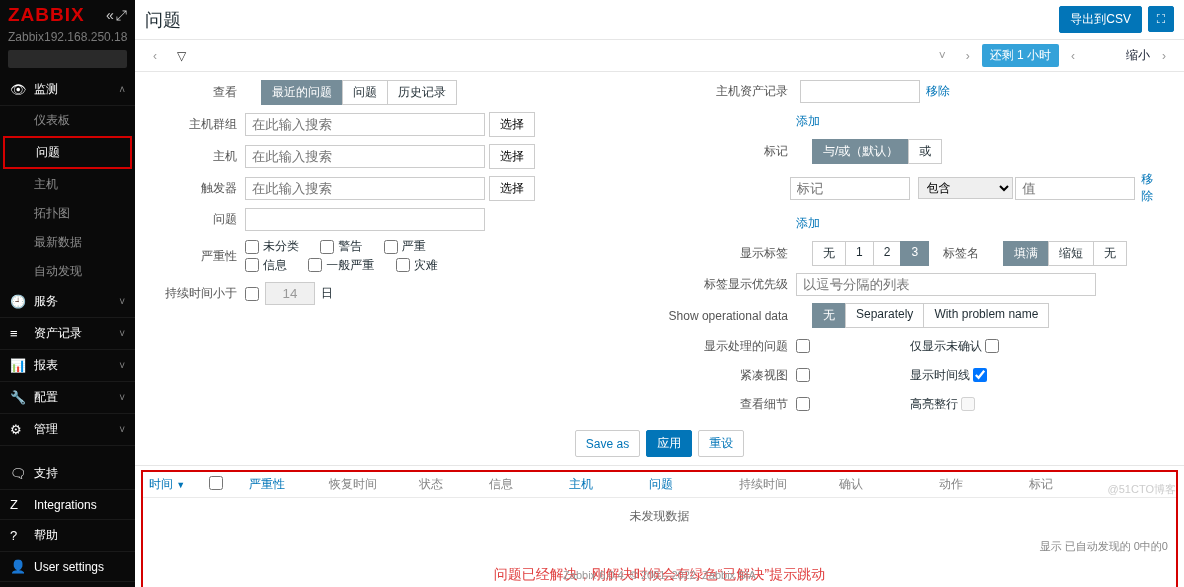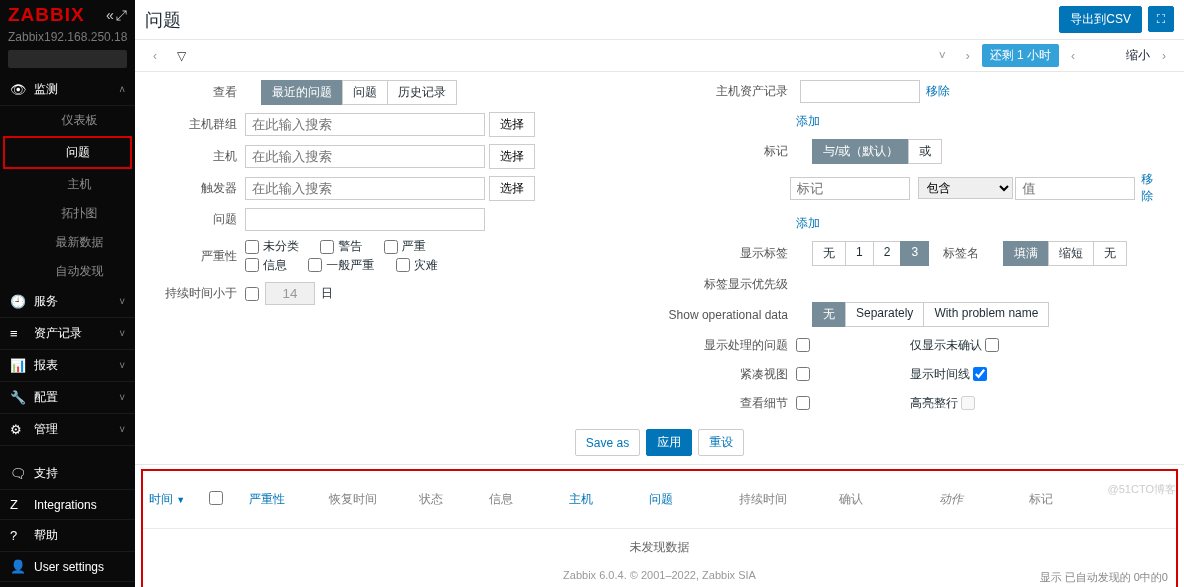--- a/index.html
+++ b/index.html
@@ -10,21 +10,21 @@
 .logo{color:#d40000;font-weight:bold;font-size:19px;letter-spacing:1px;}
 .collapse{color:#ccc;margin-left:auto;font-size:14px;display:flex;gap:2px;}
 .server{padding:0 8px 6px;font-size:12px;color:#7a7a7a;}
 .search{margin:0 8px 6px;display:flex;align-items:center;background:#2a2a2a;border-radius:2px;padding:2px 6px;}
 .search input{background:none;border:none;outline:none;color:#ccc;flex:1;font-size:11px;}
 .search .icn{color:#888;}
 .nav{flex:1;overflow-y:auto;}
 .nav-sec{display:flex;align-items:center;padding:7px 10px;color:#fff;cursor:pointer;border-bottom:1px solid #1a1a1a;}
 .nav-sec .icn{width:16px;font-size:13px;margin-right:8px;}
 .nav-sec .chev{margin-left:auto;font-size:10px;color:#888;}
-.nav-sub{display:none;text-align:center;}
+.nav-sub{display:none;}
 .nav-sub.open{display:block;}
 .nav-item{padding:6px 10px 6px 34px;color:#8c8c8c;cursor:pointer;}
 .nav-item.active{color:#fff;border-left:3px solid #d40000;padding-left:31px;}
 .nav-item.highlight{border:2px solid #d40000;margin:1px 3px;}
 .main{flex:1;background:#fff;display:flex;flex-direction:column;overflow:hidden;}
 .header{display:flex;align-items:center;padding:6px 10px;border-bottom:1px solid #e6e6e6;}
 .header h1{font-size:18px;font-weight:normal;}
 .header-right{margin-left:auto;display:flex;gap:6px;}
 .btn{padding:4px 10px;border:1px solid #ccc;background:#fff;border-radius:2px;cursor:pointer;font-size:12px;color:#0275b8;}
 .btn-blue{background:#0275b8;color:#fff;border-color:#0275b8;}
@@ -46,21 +46,21 @@
 .seg span.on{background:#768d99;color:#fff;border-color:#768d99;}
 .input-like{border:1px solid #ccc;padding:3px 6px;width:240px;background:#fff;}
 .input-narrow{width:50px;border:1px solid #ccc;padding:3px 6px;background:#f0f0f0;color:#999;text-align:center;}
 .select-btn{border:1px solid #ccc;padding:3px 10px;margin-left:4px;background:#fff;cursor:pointer;font-size:12px;}
 .chklbl{display:inline-flex;align-items:center;margin-right:18px;}
 .chklbl input{margin-right:4px;}
 .link{color:#0275b8;cursor:pointer;}
 select{border:1px solid #ccc;padding:2px 4px;font-size:12px;}
 .filter-actions{display:flex;justify-content:center;gap:6px;padding:8px 0;}
 .table-wrap{border:2px solid #d40000;margin:4px 6px;}
-.tbl-head{display:flex;padding:20px 6px;border-bottom:1px solid #eaeaea;color:#555;}
+.tbl-head{display:flex;padding:4px 6px;border-bottom:1px solid #eaeaea;color:#555;}
 .th{color:#0275b8;cursor:pointer;}
 .th.gray{color:#848484;cursor:default;}
 .sortdir{font-size:9px;}
 .no-data{text-align:center;padding:10px;color:#666;}
 .tbl-foot{text-align:right;padding:4px 8px;color:#888;font-size:11px;}
 .annot{color:#e04040;text-align:center;padding:8px;font-size:14px;}
 .copyright{text-align:center;color:#999;font-size:11px;padding:4px;position:absolute;bottom:2px;left:135px;right:0;}
 .watermark{position:absolute;right:8px;bottom:90px;color:#ccc;font-size:11px;}
 .icn{display:inline-block;}
 input[type=checkbox]{width:14px;height:14px;}
@@ -276,20 +276,21 @@
             </span>
             <span style="margin-left:14px;color:#555;">标签名</span>
             <span class="seg" style="margin-left:8px;">
               <span class="on">填满</span>
               <span>缩短</span>
               <span>无</span>
             </span>
           </div>
           <div class="frow">
               <span class="flabel wide">标签显示优先级</span>
+              <input class="input-like" style="width: 300px;" placeholder="以逗号分隔的列表">
             </div>
           <div class="frow">
               <span class="flabel wide">Show operational data</span>
             <span class="seg">
               <span class="on">无</span>
               <span>Separately</span>
               <span>With problem name</span>
             </span>
           </div>
           <div class="frow"><span class="flabel wide">显示处理的问题</span><input type="checkbox" style=""><span style="width:100px;"></span><span>仅显示未确认</span>&nbsp;<input type="checkbox" style=""></div>
@@ -309,21 +310,21 @@
         <span class="th" style="width:60px;"><span>时间</span> <span class="sortdir">▼</span></span>
         <span class="th" style="width:40px;"><input type="checkbox" style=""></span>
         <span class="th" style="width:80px;">严重性</span>
         <span class="th gray" style="width:90px;">恢复时间</span>
         <span class="th gray" style="width:70px;">状态</span>
         <span class="th gray" style="width:80px;">信息</span>
         <span class="th" style="width:80px;">主机</span>
         <span class="th" style="width:90px;">问题</span>
         <span class="th gray" style="width:100px;">持续时间</span>
         <span class="th gray" style="width:100px;">确认</span>
-        <span class="th gray" style="width:90px;font-style:italic;">动作</span>
+        <span class="th gray" style="width:90px;">动作</span>
         <span class="th gray" style="width:90px;">标记</span>
       </div>
       <div class="no-data">未发现数据</div>
       <div class="tbl-foot">显示 已自动发现的 0中的0</div>
       <div class="annot">问题已经解决，刚解决时候会有绿色“已解决”提示跳动</div>
 
     </div>
 
     <div class="copyright">Zabbix 6.0.4. © 2001–2022, Zabbix SIA</div>
   </main>

